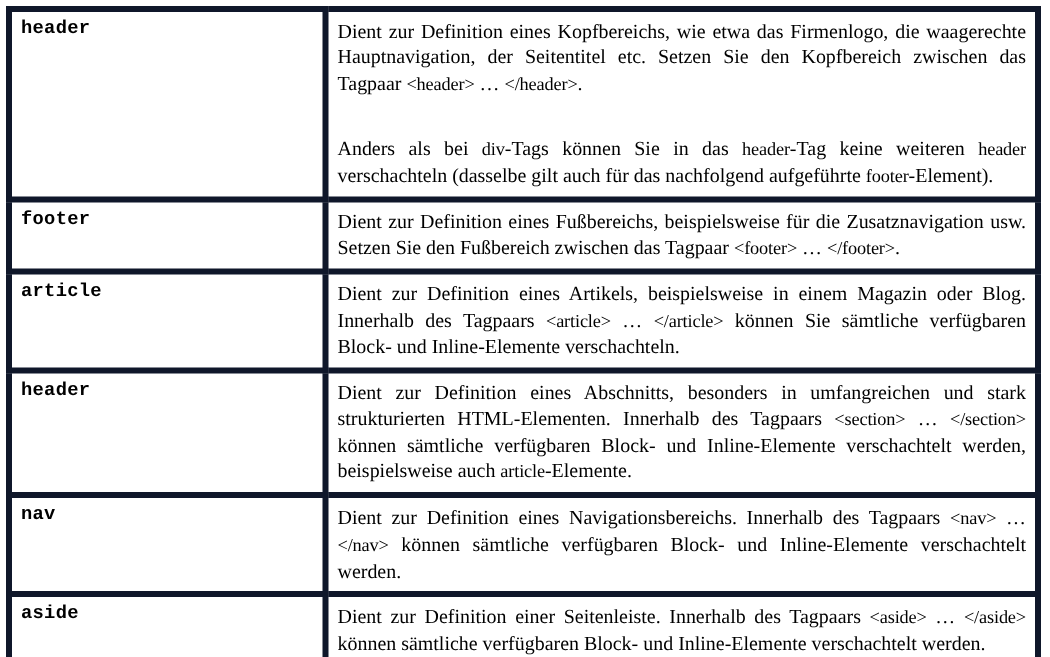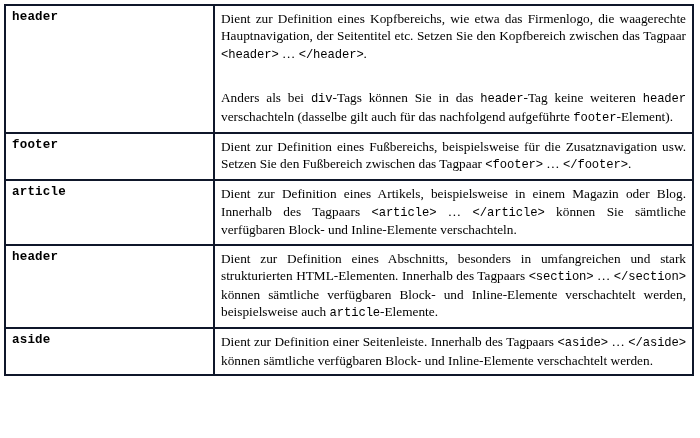--- a/index.html
+++ b/index.html
@@ -21,21 +21,21 @@
     box-sizing: border-box;
     padding: 4px 6px 4px 4px;
   }
   table.tagtable {
     border-collapse: collapse;
     width: 690px;
     margin: 0;
     table-layout: fixed;
   }
   table.tagtable td {
-    border: 2px solid #0f172a;
+    border: 4px solid #0f172a;
     vertical-align: top;
     padding: 4px 6px 5px 6px;
   }
   td.tagname {
     width: 195px;
     font-family: "Liberation Mono", monospace;
     font-size: 12.5px;
     font-weight: bold;
     letter-spacing: 0.2px;
     padding-top: 6px;
@@ -48,21 +48,21 @@
     text-align: justify;
     hyphens: auto;
   }
   td.tagdesc p {
     margin: 0;
   }
   td.tagdesc p + p {
     margin-top: 26px;
   }
   code.m {
-    font-family: Liberation Mono, monospace;
+    font-family: Liberation Serif, serif;
     font-size: 12.2px;
     letter-spacing: -0.1px;
   }
 </style>
 </head>
 <body>
 
 <div class="page">
   <table class="tagtable">
     <tbody>
@@ -85,20 +85,26 @@
             <p>Dient zur Definition eines Artikels, beispielsweise in einem Magazin oder Blog. Innerhalb des Tagpaars <code class="m">&lt;article&gt;</code> … <code class="m">&lt;/article&gt;</code> können Sie sämtliche verfügbaren Block- und Inline-Elemente verschachteln.</p>
           </td>
         </tr>
         <tr>
           <td class="tagname">header</td>
           <td class="tagdesc">
             <p>Dient zur Definition eines Abschnitts, besonders in umfangreichen und stark strukturierten HTML-Elementen. Innerhalb des Tagpaars <code class="m">&lt;section&gt;</code> … <code class="m">&lt;/section&gt;</code> können sämtliche verfügbaren Block- und Inline-Elemente verschachtelt werden, beispielsweise auch <code class="m">article</code>-Elemente.</p>
           </td>
         </tr>
         <tr>
+          <td class="tagname">nav</td>
+          <td class="tagdesc">
+            <p>Dient zur Definition eines Navigationsbereichs. Innerhalb des Tagpaars <code class="m">&lt;nav&gt;</code> … <code class="m">&lt;/nav&gt;</code> können sämtliche verfügbaren Block- und Inline-Elemente verschachtelt werden.</p>
+          </td>
+        </tr>
+        <tr>
           <td class="tagname">aside</td>
           <td class="tagdesc">
             <p>Dient zur Definition einer Seitenleiste. Innerhalb des Tagpaars <code class="m">&lt;aside&gt;</code> … <code class="m">&lt;/aside&gt;</code> können sämtliche verfügbaren Block- und Inline-Elemente verschachtelt werden.</p>
           </td>
         </tr>
       </tbody>
   </table>
 </div>
 
 </body></html>

